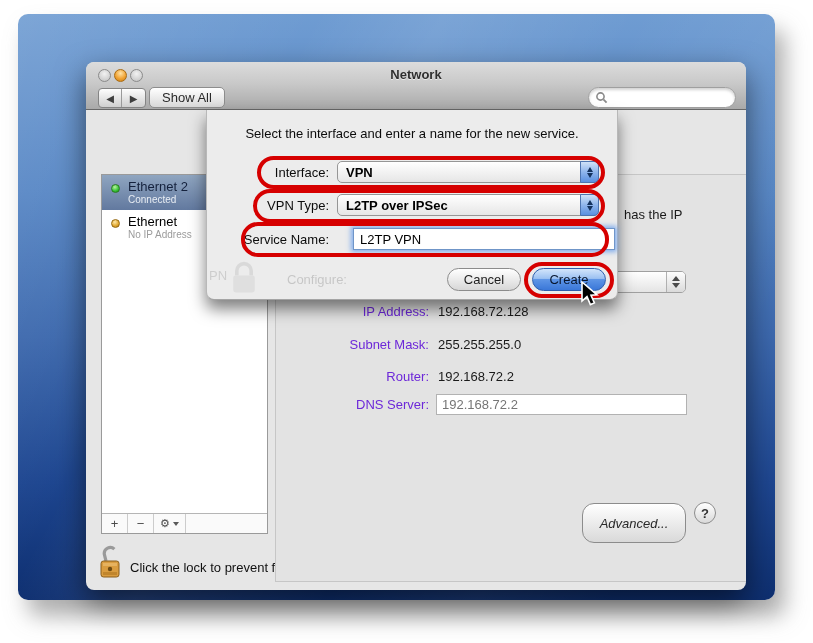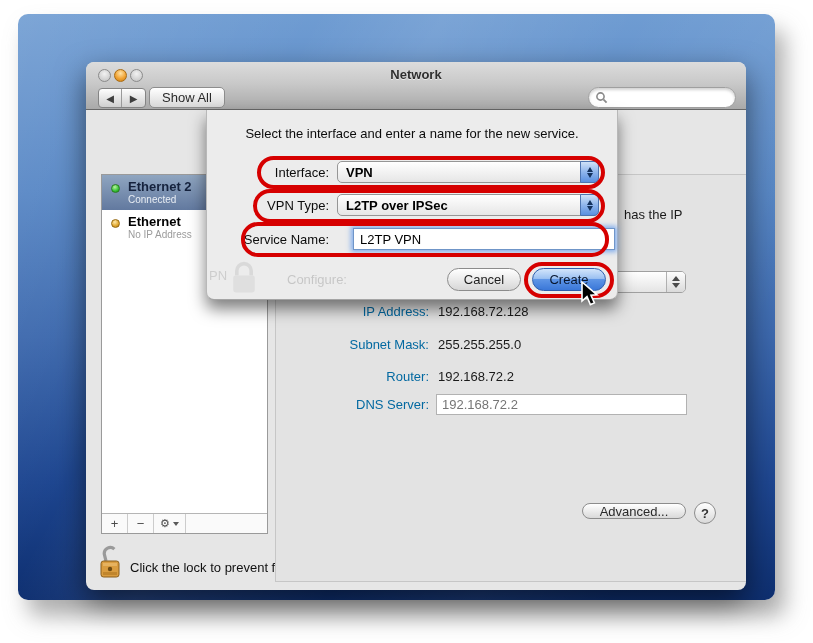--- a/index.html
+++ b/index.html
@@ -51,21 +51,21 @@
     box-shadow: inset 0 2px 3px rgba(0,0,0,0.18); display:flex; align-items:center; padding-left:6px; }
   .searchbox input { border:none; outline:none; background:transparent; width:115px; font-size:12px; }
 
   
   .sidebar { position:absolute; left:15px; top:112px; width:167px; height:360px;
     background:#ffffff; border:1px solid #9a9a9a; z-index:10; }
   .svc { padding:4px 6px 5px 26px; position:relative; }
   .svc .dot { position:absolute; left:9px; top:9px; width:9px; height:9px; border-radius:50%; }
   .dot-green { background:radial-gradient(circle at 40% 30%, #b9f3a0, #35c135 60%, #1d8a1d); border:1px solid #2a7c20;}
   .dot-yellow { background:radial-gradient(circle at 40% 30%, #ffe9a8, #e0a62e 60%, #a87410); border:1px solid #96690f;}
-  .svc .nm { font-size:13px; color:#000;font-weight:bold; }
+  .svc .nm { font-size:13px; color:#000; }
   .svc .st { font-size:10px; color:#9b9b9b; margin-top:0; }
   .svc.selected { background:linear-gradient(to bottom,#8fa5c0,#62799f); }
   .svc.selected .nm { color:#15223d; }
   .svc.selected .st { color:#e8edf4; }
   .sb-footer { position:absolute; left:0; bottom:0; width:100%; height:20px;
     background:#fafafa; border-top:1px solid #b5b5b5; display:flex; }
   .sb-btn { width:26px; height:100%; border-right:1px solid #cccccc; display:flex;
     align-items:center; justify-content:center; font-size:13px; color:#4a4a4a; }
   .sb-btn.gear { width:32px; font-size:11px; }
   .gear-caret { width:0; height:0; border-left:3px solid transparent; border-right:3px solid transparent;
@@ -78,28 +78,28 @@
   .cfg-popup { position:absolute; left:94px; top:96px; width:316px; height:22px;
     border:1px solid #a0a0a0; border-radius:5px;
     background:linear-gradient(to bottom,#ffffff,#e4e4e4); }
   .cfg-popup .cap { position:absolute; right:0; top:0; width:19px; height:100%;
     border-left:1px solid #b0b0b0; border-radius:0 4px 4px 0;
     background:linear-gradient(to bottom,#fdfdfd,#dadada);
     display:flex; flex-direction:column; align-items:center; justify-content:center; gap:2px; }
   .arr-up { width:0;height:0;border-left:4px solid transparent;border-right:4px solid transparent;border-bottom:5px solid #4a4a4a; }
   .arr-dn { width:0;height:0;border-left:4px solid transparent;border-right:4px solid transparent;border-top:5px solid #4a4a4a; }
   .row { position:absolute; left:0; width:100%; height:22px; display:flex; align-items:center; }
-  .row .lbl { width:153px; text-align:right; font-size:13px; color:#0369a1; flex:none; }
+  .row .lbl { width:153px; text-align:right; font-size:13px; color:#6d28d9; flex:none; }
   .row .val { margin-left:9px; font-size:13px; color:#1a1a1a; }
   .row input { margin-left:7px; width:251px; height:21px; border:1px solid #b2b2b2;
     font-size:13px; padding:0 5px; background:#fff; color:#1a1a1a; }
   .capsule { border-radius:12px; border:1px solid #8c8c8c; font-size:13px; color:#2a2a2a;
     background:linear-gradient(to bottom,#ffffff,#d9d9d9);
     display:flex; align-items:center; justify-content:center; }
-  .advanced { position:absolute; left:306px; top:328px; width:104px; height:16px; }
+  .advanced { position:absolute; left:306px; top:328px; width:104px; height:40px;font-style:italic; }
   .helpbtn { position:absolute; left:418px; top:327px; width:22px; height:22px; border-radius:50%;
     border:1px solid #8c8c8c; background:linear-gradient(to bottom,#ffffff,#d9d9d9);
     display:flex; align-items:center; justify-content:center; font-size:13px; font-weight:bold; color:#333; }
 
   
   .sheet { position:absolute; left:120px; top:48px; width:412px; height:190px;
     background:#ececec; border-radius:0 0 8px 8px; z-index:30;
     border-left:1px solid rgba(0,0,0,0.22); border-right:1px solid rgba(0,0,0,0.22);
     border-bottom:1px solid rgba(0,0,0,0.3);
     box-shadow:0 9px 16px rgba(0,0,0,0.5); }

